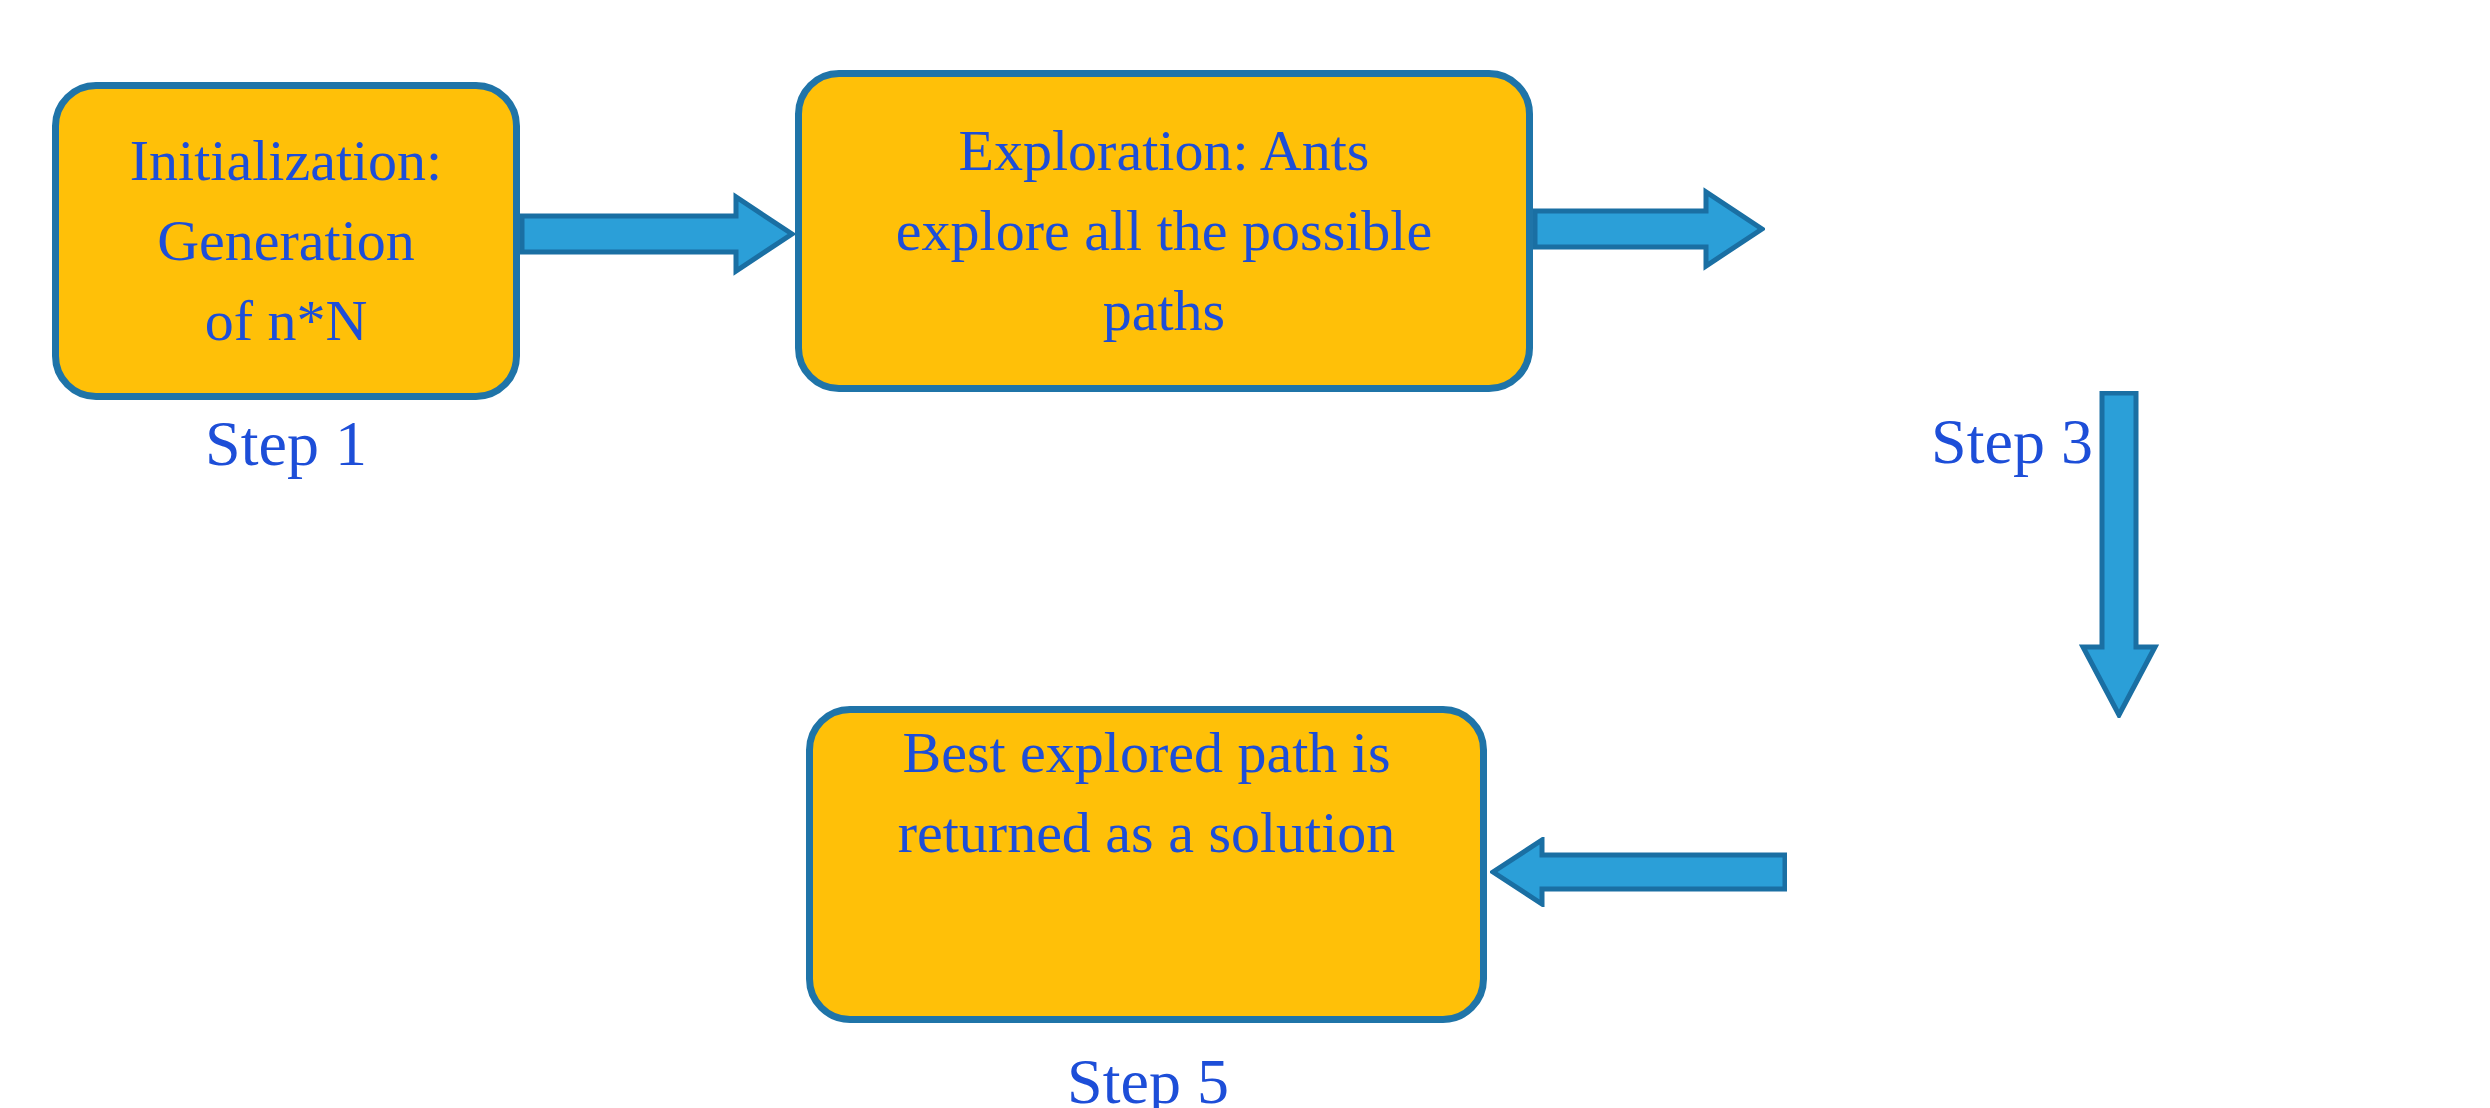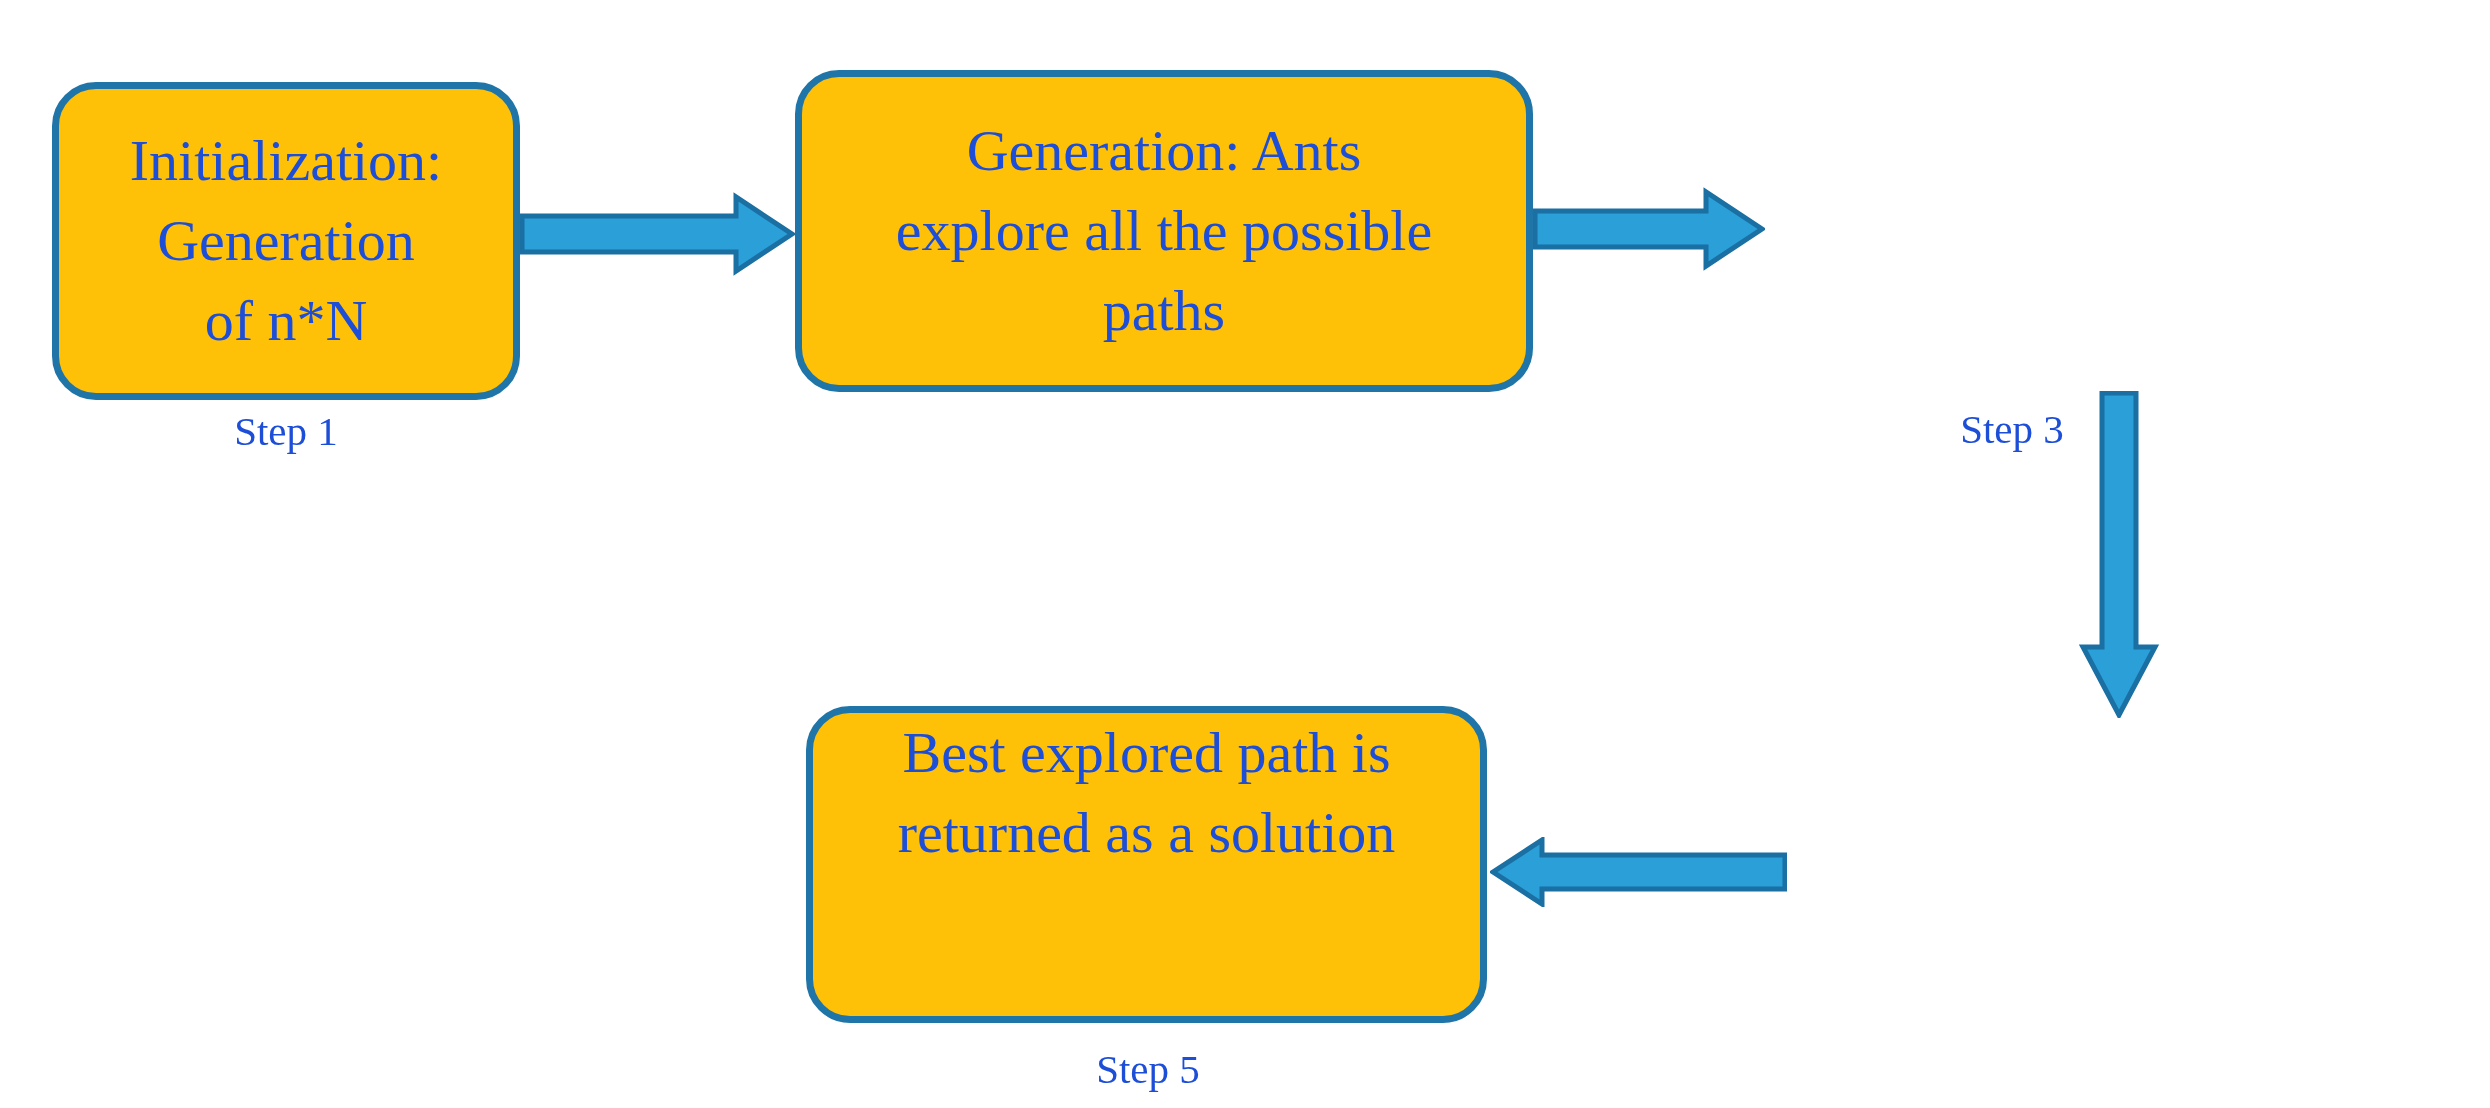--- a/index.html
+++ b/index.html
@@ -27,21 +27,21 @@
     white-space: pre-line;
     text-align: center;
     font-size: 58px;
     line-height: 1.38;
   }
   .node.text-high { align-items: flex-start; }
   .node.text-high .node-text { }
   .step-label {
     position: absolute;
     transform: translateX(-50%);
-    font-size: 41px;
+    font-size: 64px;
     line-height: 1.1;
     white-space: nowrap;
   }
   .connector { position: absolute; }
   .connector svg { display: block; }
 </style>
 </head>
 <body>
 
 <div class="canvas">
@@ -53,21 +53,21 @@
   </div>
   <div class="step-label" style="left:286px; top:384px;">Step 1</div>
 
   <div class="connector" style="left:520px; top:167px; width:275px; height:84px;">
     <svg width="275" height="84" viewBox="0 0 275 84">
       <polygon points="2,24 216,24 216,5 272,42 216,79 216,60 2,60" fill="#2B9FD8" stroke="#1A6FA3" stroke-width="5" stroke-linejoin="miter"></polygon>
     </svg>
   </div>
 
   <div class="node" style="left:795px; top:45px; width:738px; height:322px;">
-    <div class="node-text">Generation: Ants
+    <div class="node-text">Exploration: Ants
 explore all the possible
 paths</div>
   </div>
 
   <div class="connector" style="left:1533px; top:162px; width:232px; height:84px;">
     <svg width="232" height="84" viewBox="0 0 232 84" preserveAspectRatio="none">
       <polygon points="2,24 173,24 173,5 229,42 173,79 173,60 2,60" fill="#2B9FD8" stroke="#1A6FA3" stroke-width="5" stroke-linejoin="miter"></polygon>
     </svg>
   </div>
 

